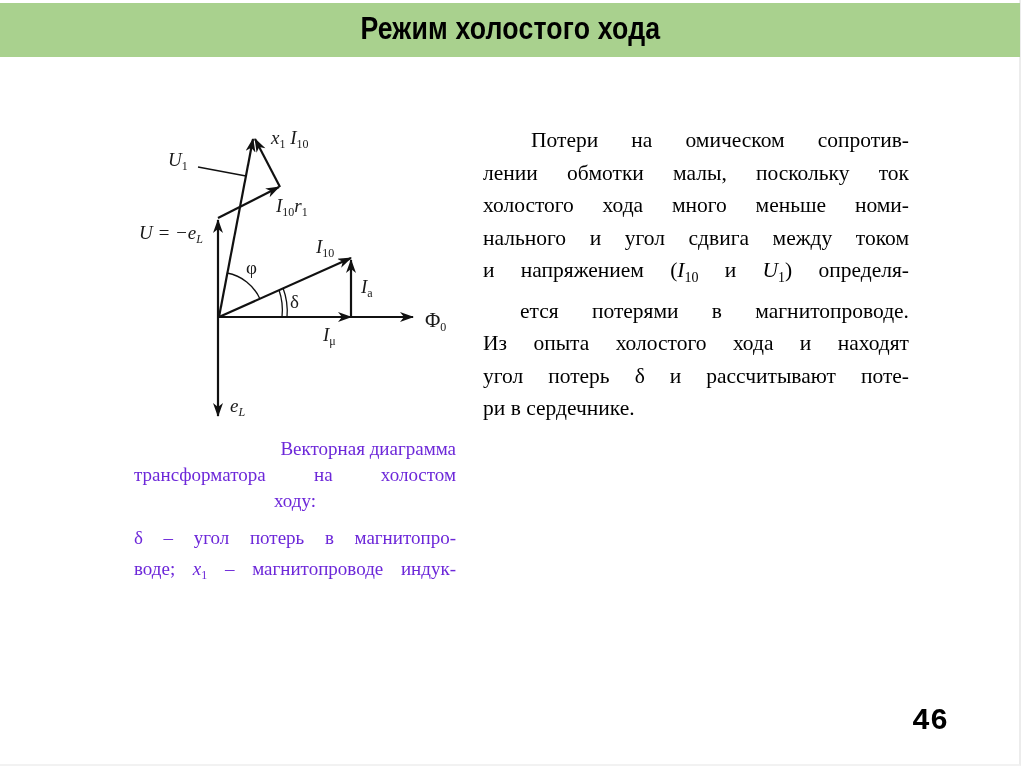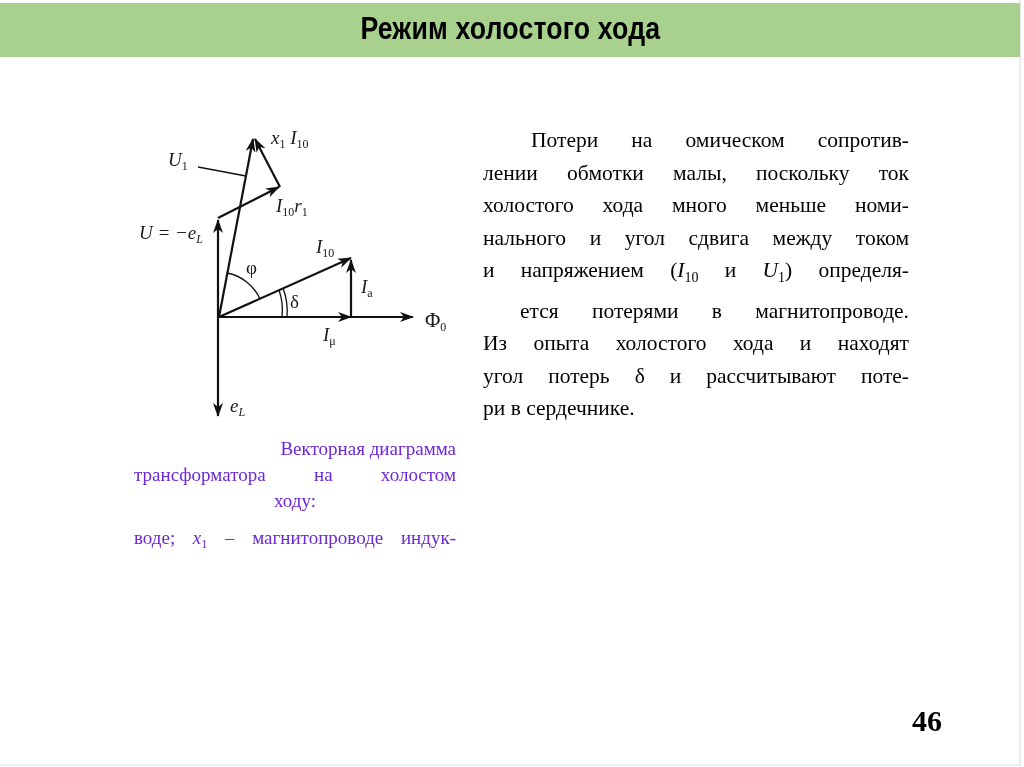--- a/index.html
+++ b/index.html
@@ -122,21 +122,21 @@
     .body-text .line.spaced {
       text-align-last: justify;
       margin-left: 37px;
     }
     .body-text .it { font-style: italic; }
     .body-text sub { font-size: 14px; vertical-align: -5px; font-style: normal; }
     .page-number {
       position: absolute;
       left: 912px;
       top: 704px;
-      font-family: Liberation Serif, serif;
+      font-family: Liberation Mono, monospace;
       font-weight: bold;
       font-size: 30px;
       color: #000;
     }
   </style>
 </head>
 <body>
 
 <div class="slide-border"></div>
 
@@ -213,20 +213,21 @@
   </div>
 </div>
 
 <div class="caption">
   <div class="cap-title">
     <span class="just-line" style="text-align-last:right; padding-left:98px;">Векторная диаграмма</span>
     <span class="just-line">трансформатора на холостом</span>
   </div>
   <div class="cap-title-last">ходу:</div>
   <div class="cap-desc">
+    <span class="just-line">δ – угол потерь в магнитопро-</span>
     <span class="just-line"><span>воде; </span><span class="it">x</span><sub>1</sub><span> – магнитопроводе индук-</span></span>
   </div>
 </div>
 
 <div class="body-text">
   <span class="line first">Потери на омическом сопротив-</span>
   <span class="line">лении обмотки малы, поскольку ток</span>
   <span class="line">холостого хода много меньше номи-</span>
   <span class="line">нального и угол сдвига между током</span>
   <span class="line"><span>и напряжением (</span><span class="it">I</span><sub>10</sub><span> и </span><span class="it">U</span><sub>1</sub><span>) определя-</span></span>

